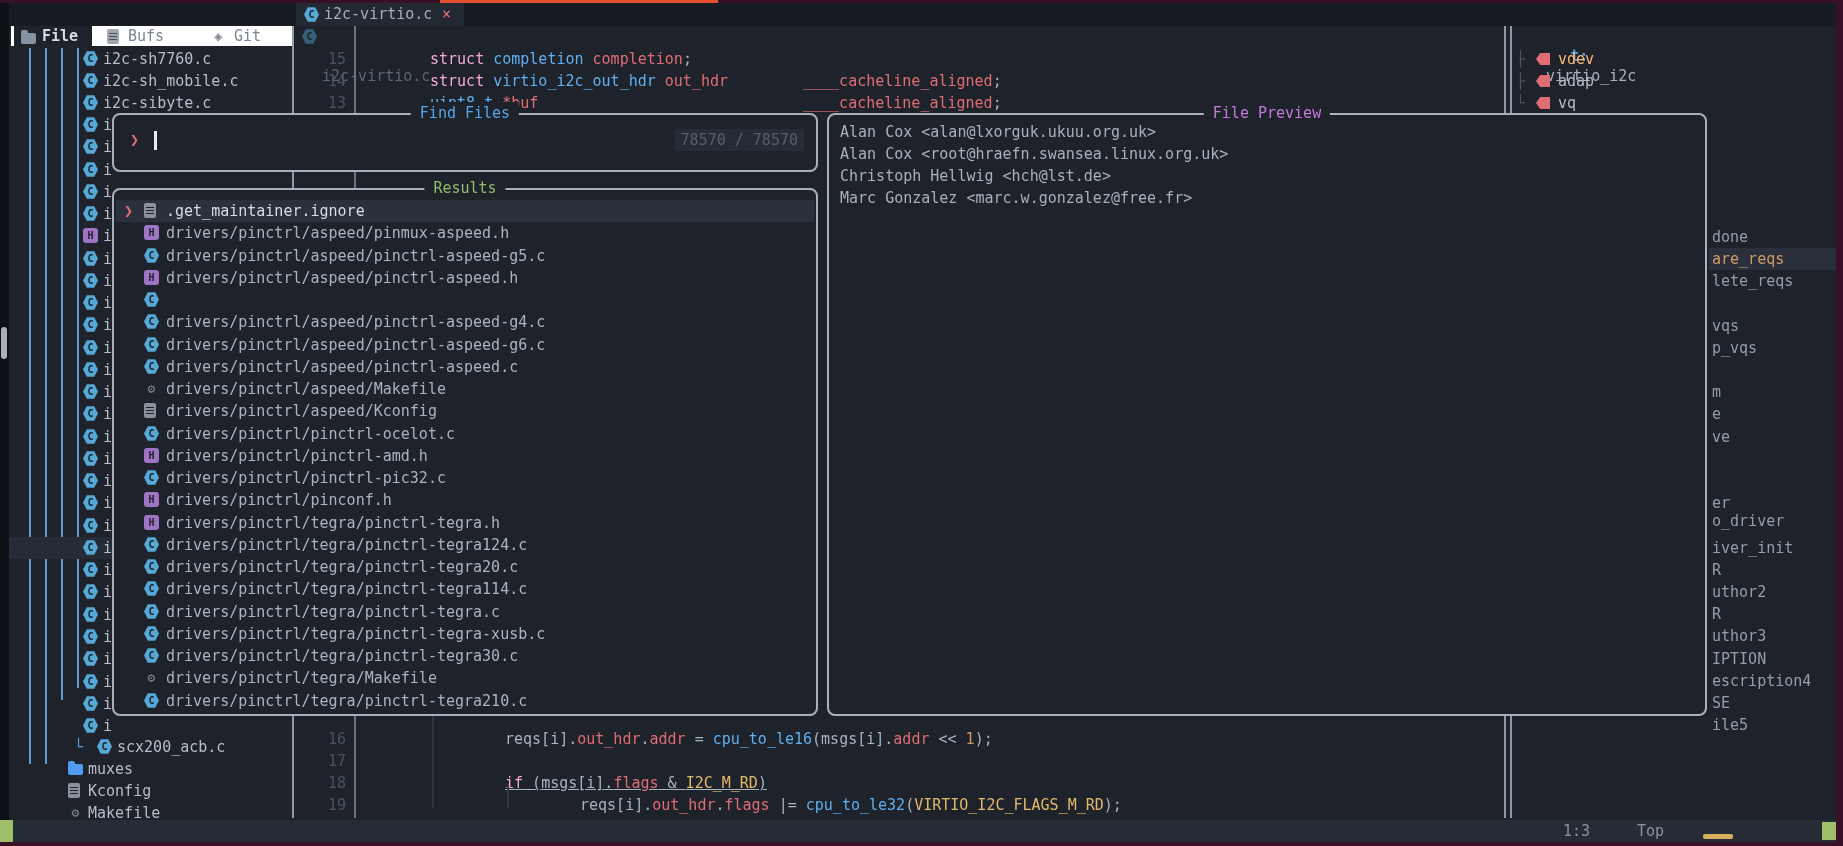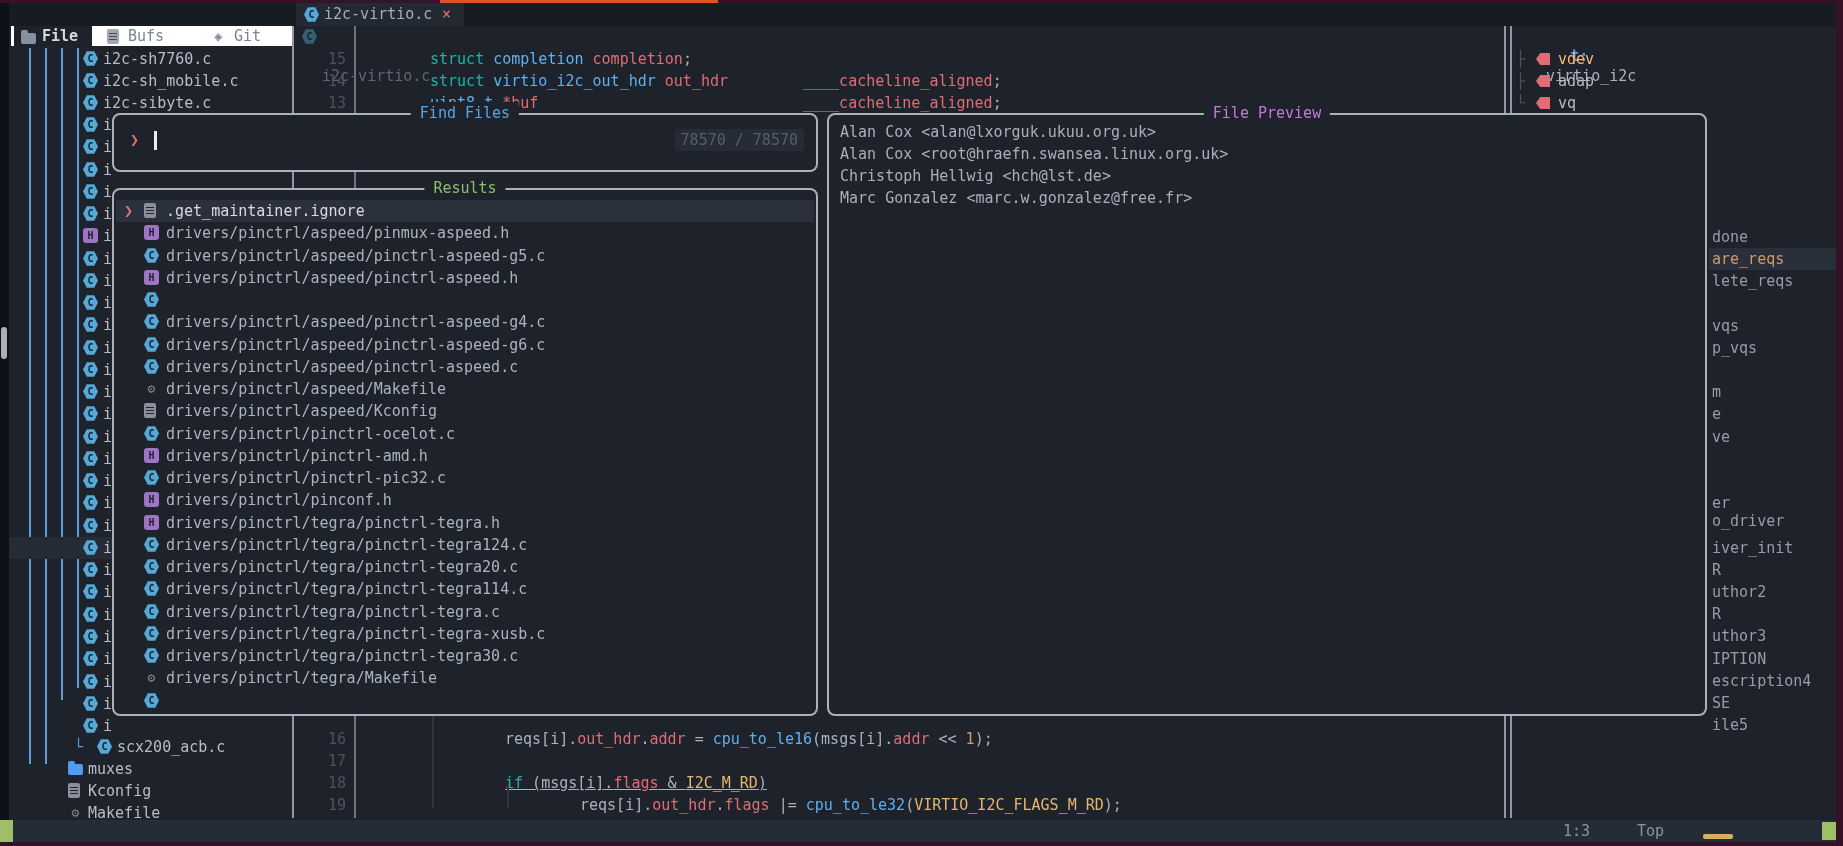--- a/index.html
+++ b/index.html
@@ -33,21 +33,21 @@
   .ic-folder{width:15px;height:11px;border-radius:2px;margin-top:3px;}
   .ic-folder:before{content:"";position:absolute;left:0;top:-3px;width:7px;height:4px;border-radius:2px 2px 0 0;background:inherit;}
   .ic-tag{width:14px;height:12px;background:#e06c75;clip-path:polygon(0 50%,30% 0,100% 0,100% 100%,30% 100%);}
   .ic-git{color:#7d8590;font-size:14px;}
   .ic-struct{color:#4f9fe8;font-weight:bold;}
   .dim{opacity:.45;}
   
   .popup{position:absolute;background:#1e232b;border:2px solid #a9b1bd;border-radius:8px;}
   .popup-title{position:absolute;top:-13px;left:50%;transform:translateX(-50%);background:#1e232b;padding:0 9px;height:22px;line-height:22px;}
   
-  .c-kw{color:#14b8a6}.c-type{color:#61afef}.c-var{color:#e06c75}.c-fg{color:#a9b2bf}
+  .c-kw{color:#f9a8d4}.c-type{color:#61afef}.c-var{color:#e06c75}.c-fg{color:#a9b2bf}
   .c-num{color:#d19a66}.c-const{color:#e2b86b}.c-fn{color:#61afef}
   .lnum{position:absolute;width:44px;text-align:right;color:#4a5263;height:22px;line-height:22px;}
   .iguide{position:absolute;width:2px;background:#2f3641;}
   
   .res-row{position:absolute;left:2px;width:698px;height:22px;line-height:22px;white-space:pre;color:#aab3c0;}
   .res-row.sel{background:#2b313c;color:#d7dbe2;}
   .res-row .txt{position:absolute;left:50px;}
   .res-row .ptr{position:absolute;left:8px;color:#e06c75;}
   
   .frag{position:absolute;left:1712px;height:22px;line-height:22px;color:#959dab;white-space:pre;}
@@ -222,21 +222,21 @@
         <div class="res-row" style="top: 277px;"><span class="ic ic-c" style="left: 28px; top: 3px;">C</span><span class="txt">drivers/pinctrl/pinctrl-pic32.c</span></div>
         <div class="res-row" style="top: 299px;"><span class="ic ic-h" style="left: 28px; top: 3px;">H</span><span class="txt">drivers/pinctrl/pinconf.h</span></div>
         <div class="res-row" style="top: 322px;"><span class="ic ic-h" style="left: 28px; top: 3px;">H</span><span class="txt">drivers/pinctrl/tegra/pinctrl-tegra.h</span></div>
         <div class="res-row" style="top: 344px;"><span class="ic ic-c" style="left: 28px; top: 3px;">C</span><span class="txt">drivers/pinctrl/tegra/pinctrl-tegra124.c</span></div>
         <div class="res-row" style="top: 366px;"><span class="ic ic-c" style="left: 28px; top: 3px;">C</span><span class="txt">drivers/pinctrl/tegra/pinctrl-tegra20.c</span></div>
         <div class="res-row" style="top: 388px;"><span class="ic ic-c" style="left: 28px; top: 3px;">C</span><span class="txt">drivers/pinctrl/tegra/pinctrl-tegra114.c</span></div>
         <div class="res-row" style="top: 411px;"><span class="ic ic-c" style="left: 28px; top: 3px;">C</span><span class="txt">drivers/pinctrl/tegra/pinctrl-tegra.c</span></div>
         <div class="res-row" style="top: 433px;"><span class="ic ic-c" style="left: 28px; top: 3px;">C</span><span class="txt">drivers/pinctrl/tegra/pinctrl-tegra-xusb.c</span></div>
         <div class="res-row" style="top: 455px;"><span class="ic ic-c" style="left: 28px; top: 3px;">C</span><span class="txt">drivers/pinctrl/tegra/pinctrl-tegra30.c</span></div>
         <div class="res-row" style="top: 477px;"><span class="ic ic-gear" style="left: 28px; top: 3px;">⚙</span><span class="txt">drivers/pinctrl/tegra/Makefile</span></div>
-        <div class="res-row" style="top: 500px;"><span class="ic ic-c" style="left: 28px; top: 3px;">C</span></div>
+        <div class="res-row" style="top: 500px;"><span class="ic ic-c" style="left: 28px; top: 3px;">C</span><span class="txt">drivers/pinctrl/tegra/pinctrl-tegra210.c</span></div>
       </div>
   </div>
 
   <div class="popup" style="left:827px;top:113px;width:876px;height:599px">
     <span class="popup-title" style="color:#c678dd">File Preview</span>
     <div id="preview-lines">
         <div class="row" style="left: 11px; top: 6px; color: rgb(168, 176, 188);">Alan Cox &lt;alan@lxorguk.ukuu.org.uk&gt;</div>
         <div class="row" style="left: 11px; top: 28px; color: rgb(168, 176, 188);">Alan Cox &lt;root@hraefn.swansea.linux.org.uk&gt;</div>
         <div class="row" style="left: 11px; top: 50px; color: rgb(168, 176, 188);">Christoph Hellwig &lt;hch@lst.de&gt;</div>
         <div class="row" style="left: 11px; top: 72px; color: rgb(168, 176, 188);">Marc Gonzalez &lt;marc.w.gonzalez@free.fr&gt;</div>

